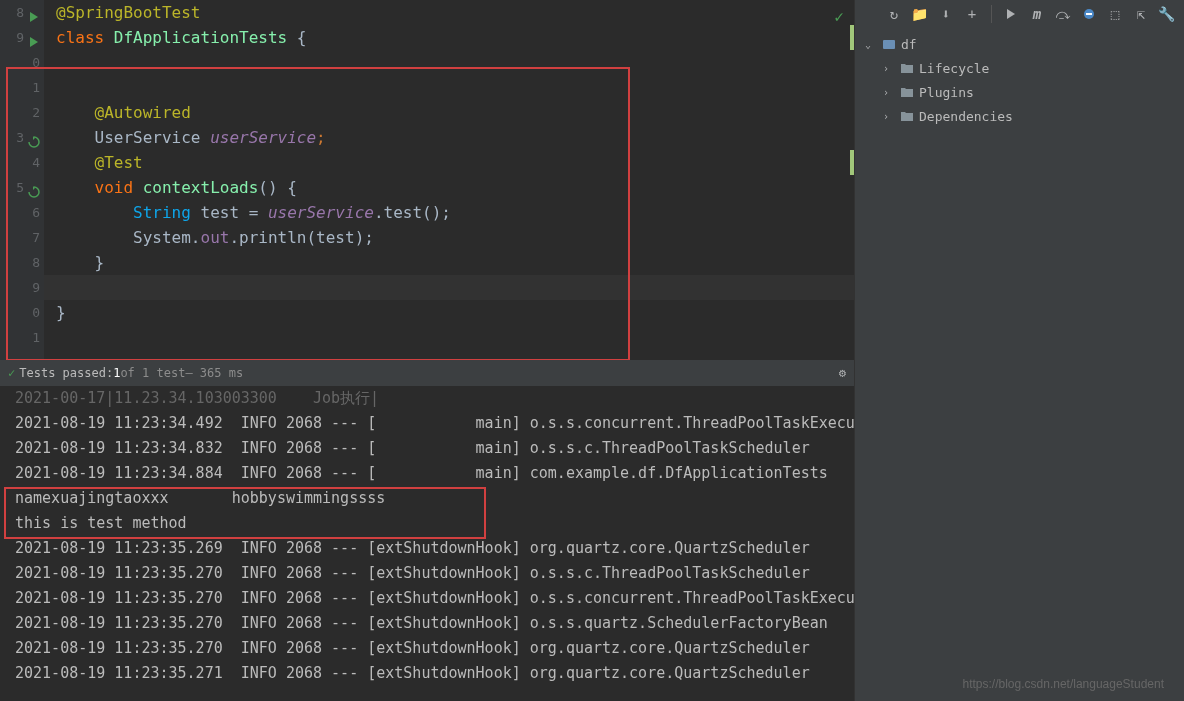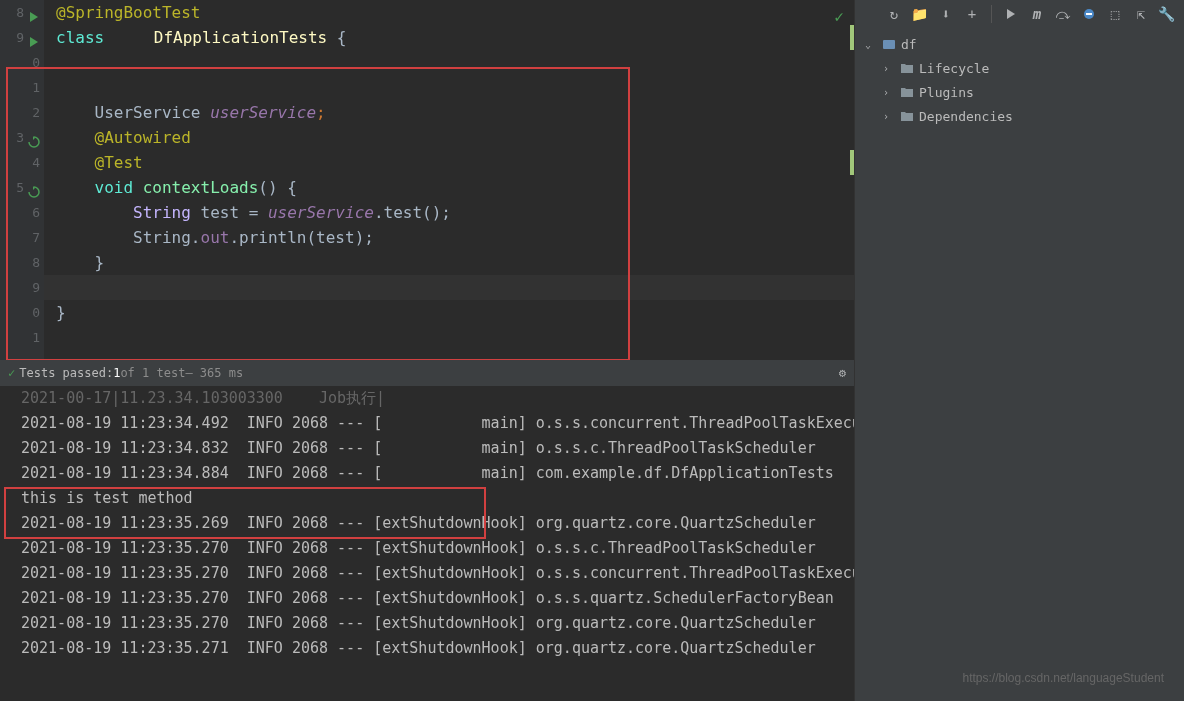--- a/index.html
+++ b/index.html
@@ -72,26 +72,26 @@
     }
     .code-line.highlighted {
       background: #323232;
     }
     .red-box {
       position: absolute;
       border: 2px solid #d14040;
       pointer-events: none;
     }
     .kw-annotation { color: #bbb529; }
-    .kw-keyword { color: #5eead4; }
-    .kw-class { color: #fef9c3; margin-left: 40px; }
+    .kw-keyword { color: #f97316; }
+    .kw-class { color: #86efac; }
     .kw-type { color: #a9b7c6; }
     .kw-field { color: #9876aa; font-style: italic; }
     .kw-method { color: #86efac; }
-    .kw-string-type { color: #c4b5fd; }
+    .kw-string-type { color: #0ea5e9; }
     .kw-static-field { color: #9876aa; }
     .kw-semicolon { color: #cc7832; }
     .change-marker {
       position: absolute;
       right: 0;
       width: 4px;
       background: #a1c77a;
       height: 25px;
     }
     .green-check {
@@ -191,31 +191,31 @@
       right: 8px;
       color: #afb1b3;
       cursor: pointer;
     }
     .console {
       flex: 1;
       font-size: 15px;
       line-height: 25px;
       color: #bbbbbb;
       overflow: hidden;
-      padding-left: 21px;
+      padding-left: 15px;
       position: relative;
     }
     .console-line {
       white-space: pre;
       height: 25px;
     }
     .watermark {
       position: absolute;
       right: 20px;
-      bottom: 16px;
+      bottom: 10px;
       color: #666;
       font-size: 12px;
       font-family: Arial, sans-serif;
     }
     .folder-svg {
       fill: #87939a;
     }
     .m-icon { font-weight: bold; font-style: italic; }
   </style>
 </head>
@@ -282,27 +282,27 @@
             <span>1</span>
           </div>
         </div>
       <div class="code-content" id="code-content">
         <span class="green-check">✓</span>
       <div class="code-line"><span class="kw-annotation">@SpringBootTest</span></div>
           <div class="code-line"><span class="kw-keyword">class </span><span class="kw-class">DfApplicationTests </span><span class="">{</span></div>
           <div class="change-marker" style="top: 25px;"></div>
           <div class="code-line"></div>
           <div class="code-line"></div>
+          <div class="code-line">    <span class="kw-annotation">@Autowired</span></div>
           <div class="code-line">    <span class="kw-type">UserService </span><span class="kw-field">userService</span><span class="kw-semicolon">;</span></div>
-          <div class="code-line">    <span class="kw-annotation">@Autowired</span></div>
           <div class="code-line">    <span class="kw-annotation">@Test</span></div>
           <div class="change-marker" style="top: 150px;"></div>
           <div class="code-line">    <span class="kw-keyword">void </span><span class="kw-method">contextLoads</span><span class="">() {</span></div>
           <div class="code-line">        <span class="kw-string-type">String </span><span class="">test = </span><span class="kw-field">userService</span><span class="">.test();</span></div>
-          <div class="code-line">        <span class="">String.</span><span class="kw-static-field">out</span><span class="">.println(test);</span></div>
+          <div class="code-line">        <span class="">System.</span><span class="kw-static-field">out</span><span class="">.println(test);</span></div>
           <div class="code-line">    <span class="">}</span></div>
           <div class="code-line highlighted"></div>
           <div class="code-line"><span class="">}</span></div>
           <div class="code-line"></div>
         </div>
       <div class="red-box" style="left:6px; top:67px; width:624px; height:294px;"></div>
     </div>
 
     <div class="bottom-panel">
       <div class="test-status-bar">
@@ -311,20 +311,21 @@
         <span class="test-text" style="color:#fff">1</span>
         <span> of 1 test</span>
         <span> – 365 ms</span>
         <span class="test-gear">⚙</span>
       </div>
       <div class="console" id="console">
       <div class="console-line" style="color: rgb(102, 102, 102);">2021-00-17|11.23.34.103003300    Job执行|</div>
           <div class="console-line">2021-08-19 11:23:34.492  INFO 2068 --- [           main] o.s.s.concurrent.ThreadPoolTaskExecutor  : Initializ</div>
           <div class="console-line">2021-08-19 11:23:34.832  INFO 2068 --- [           main] o.s.s.c.ThreadPoolTaskScheduler          : Initializ</div>
           <div class="console-line">2021-08-19 11:23:34.884  INFO 2068 --- [           main] com.example.df.DfApplicationTests        : Started D</div>
+          <div class="console-line">namexuajingtaoxxx       hobbyswimmingssss</div>
           <div class="console-line">this is test method</div>
           <div class="console-line">2021-08-19 11:23:35.269  INFO 2068 --- [extShutdownHook] org.quartz.core.QuartzScheduler          : Scheduler</div>
           <div class="console-line">2021-08-19 11:23:35.270  INFO 2068 --- [extShutdownHook] o.s.s.c.ThreadPoolTaskScheduler          : Shutting </div>
           <div class="console-line">2021-08-19 11:23:35.270  INFO 2068 --- [extShutdownHook] o.s.s.concurrent.ThreadPoolTaskExecutor  : Shutting </div>
           <div class="console-line">2021-08-19 11:23:35.270  INFO 2068 --- [extShutdownHook] o.s.s.quartz.SchedulerFactoryBean        : Shutting </div>
           <div class="console-line">2021-08-19 11:23:35.270  INFO 2068 --- [extShutdownHook] org.quartz.core.QuartzScheduler          : Scheduler</div>
           <div class="console-line">2021-08-19 11:23:35.271  INFO 2068 --- [extShutdownHook] org.quartz.core.QuartzScheduler          : Scheduler</div>
         </div>
       <div class="red-box" style="left:4px; top:127px; width:482px; height:52px;"></div>
     </div>

